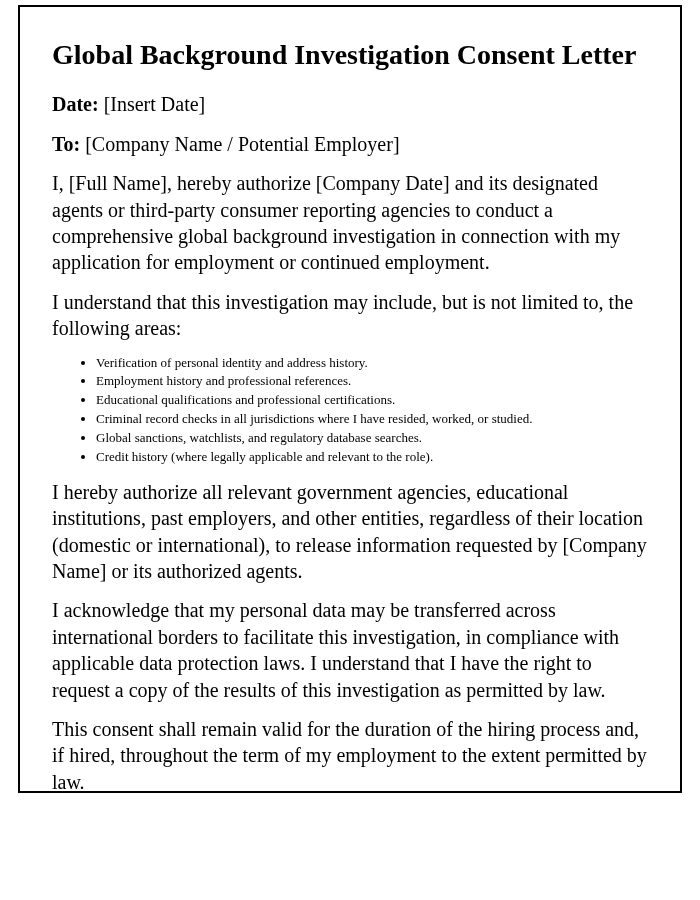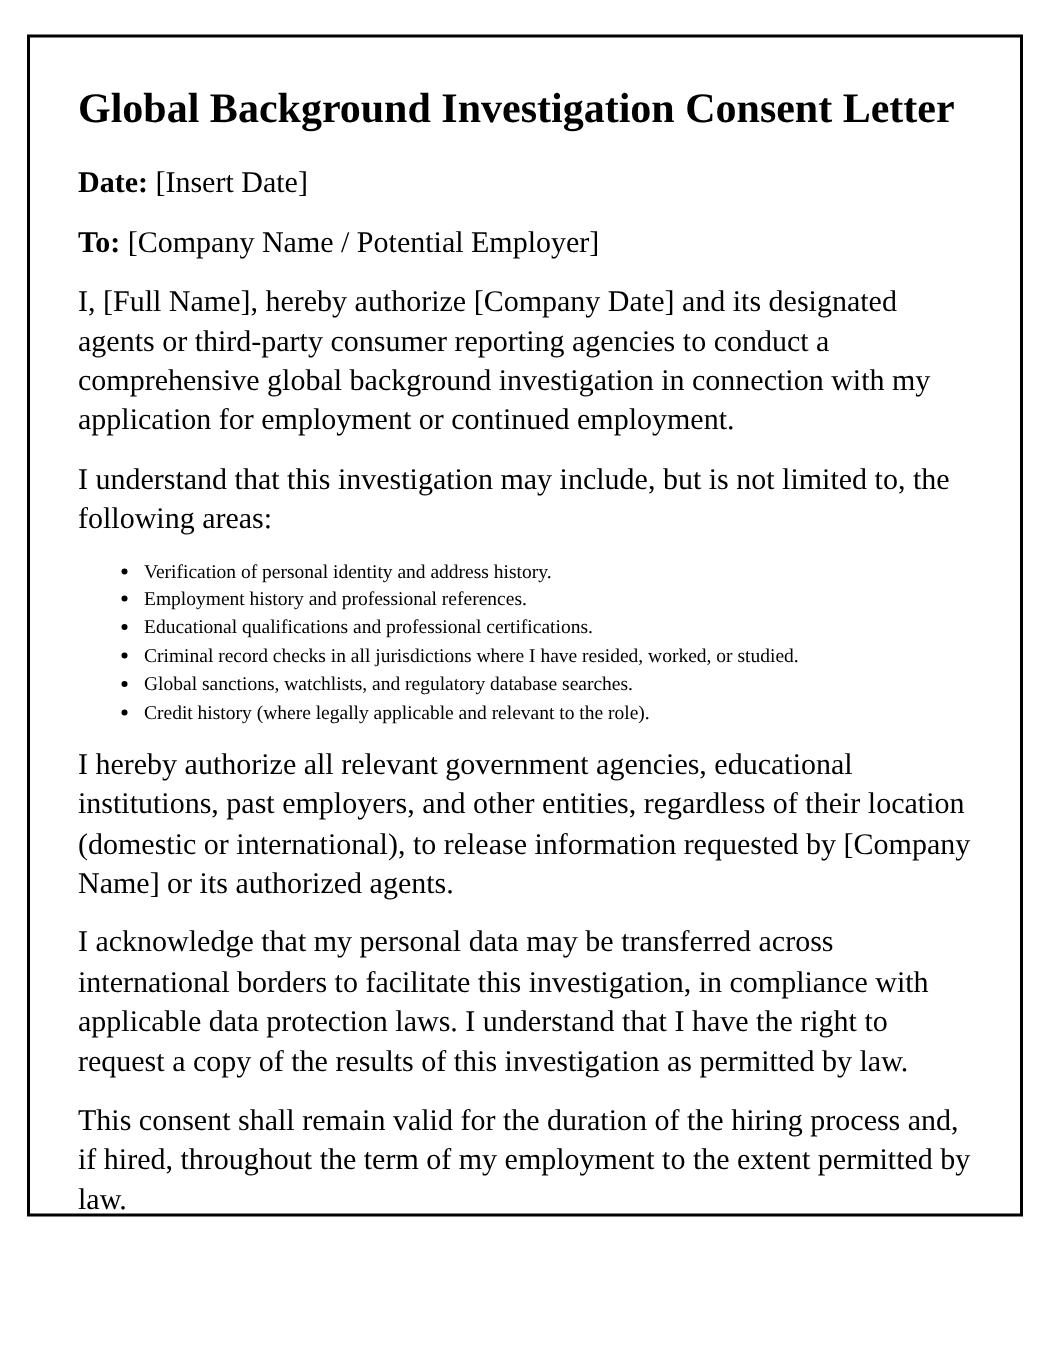--- a/index.html
+++ b/index.html
@@ -7,21 +7,21 @@
     padding: 0;
     background: #ffffff;
     width: 700px;
     height: 900px;
     font-family: "Liberation Serif", "DejaVu Serif", serif;
     color: #000000;
   }
   .page {
     position: absolute;
     left: 18px;
-    top: 23px;
+    top: 5px;
     width: 664px;
     height: 788px;
     border: 2px solid #000000;
     box-sizing: border-box;
     padding: 30px 32px 0 32px;
     overflow: hidden;
     background: #ffffff;
   }
   .title {
     font-size: 28px;

